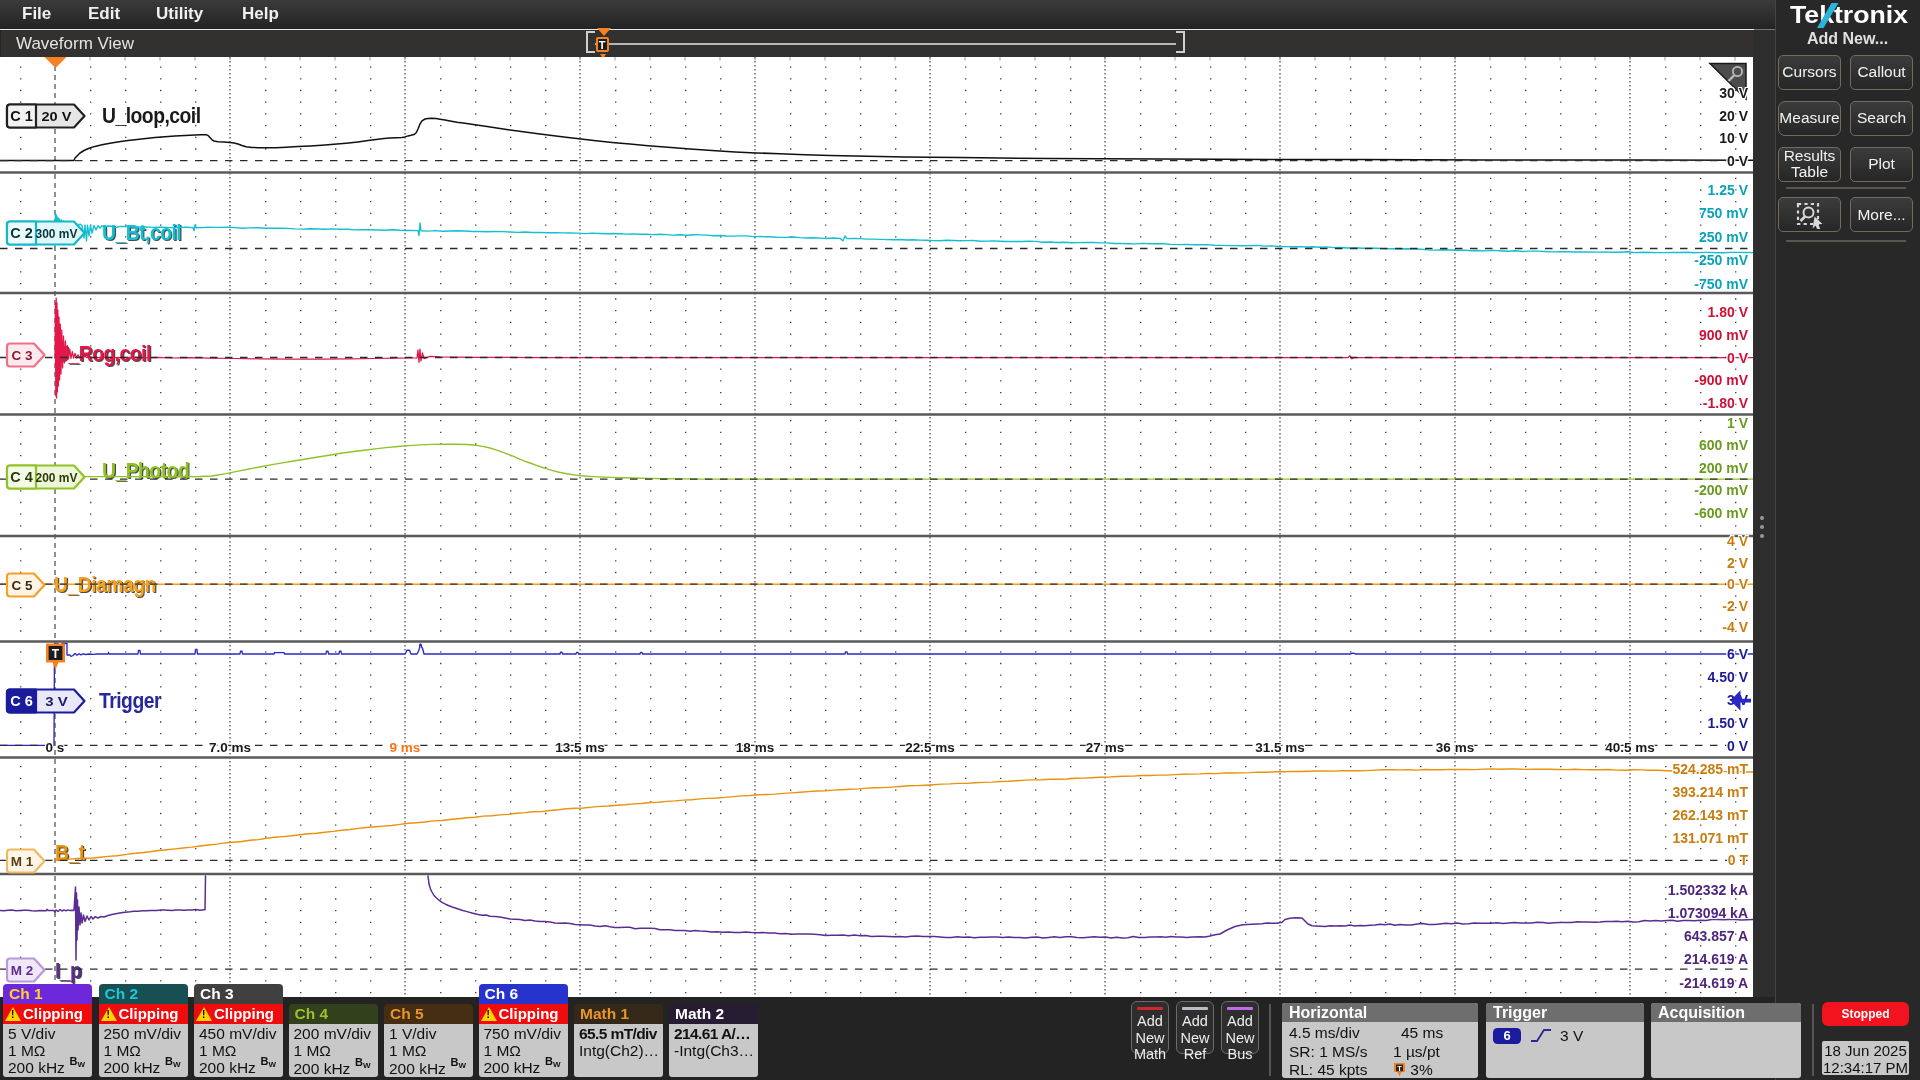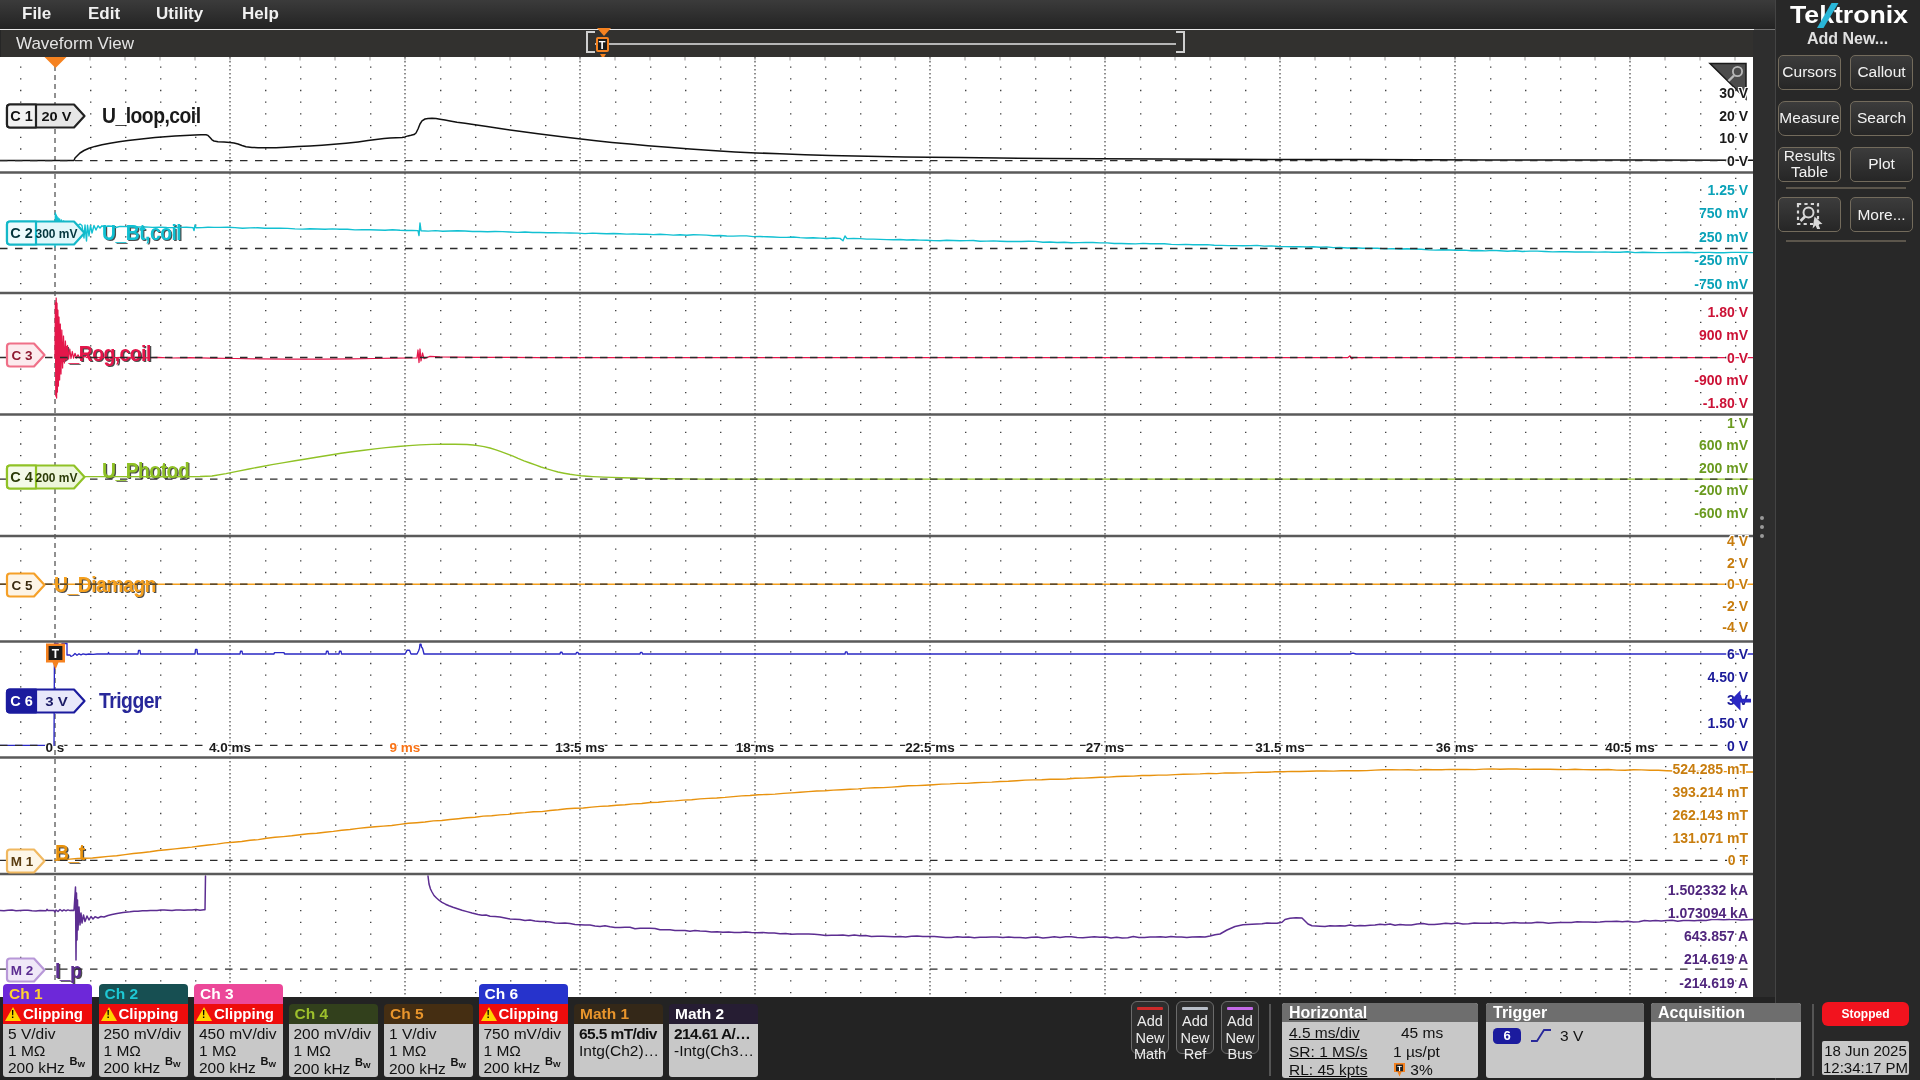--- a/index.html
+++ b/index.html
@@ -184,21 +184,21 @@
 <div class="scale" style="top:791.9px;color:#c87d0e;">393.214 mT</div>
 <div class="scale" style="top:814.7px;color:#c87d0e;">262.143 mT</div>
 <div class="scale" style="top:837.5px;color:#c87d0e;">131.071 mT</div>
 <div class="scale" style="top:860.3px;color:#c87d0e;">0 T</div>
 <div class="scale" style="top:889.9px;color:#50267d;">1.502332 kA</div>
 <div class="scale" style="top:912.7px;color:#50267d;">1.073094 kA</div>
 <div class="scale" style="top:936px;color:#50267d;text-align:center;">643.857 A</div>
 <div class="scale" style="top:959.1px;color:#50267d;">214.619 A</div>
 <div class="scale" style="top:982.8px;color:#50267d;">-214.619 A</div>
 <div class="lbl" style="left:55px;top:747px;transform:translate(-50%,-50%);font-size:13.5px;color:#1a1a1a;text-shadow:-1px -1px 0 #fff,1px -1px 0 #fff,-1px 1px 0 #fff,1px 1px 0 #fff;">0 s</div>
-<div class="lbl" style="left:230px;top:747px;transform:translate(-50%,-50%);font-size:13.5px;color:#1a1a1a;text-shadow:-1px -1px 0 #fff,1px -1px 0 #fff,-1px 1px 0 #fff,1px 1px 0 #fff;">4.0 ms</div>
+<div class="lbl" style="left:230px;top:747px;transform:translate(-50%,-50%);font-size:13.5px;color:#1a1a1a;text-shadow:-1px -1px 0 #fff,1px -1px 0 #fff,-1px 1px 0 #fff,1px 1px 0 #fff;">7.0 ms</div>
 <div class="lbl" style="left:405px;top:747px;transform:translate(-50%,-50%);font-size:13.5px;color:#f97316;text-shadow:-1px -1px 0 #fff,1px -1px 0 #fff,-1px 1px 0 #fff,1px 1px 0 #fff;">9 ms</div>
 <div class="lbl" style="left:580px;top:747px;transform:translate(-50%,-50%);font-size:13.5px;color:#1a1a1a;text-shadow:-1px -1px 0 #fff,1px -1px 0 #fff,-1px 1px 0 #fff,1px 1px 0 #fff;">13.5 ms</div>
 <div class="lbl" style="left:755px;top:747px;transform:translate(-50%,-50%);font-size:13.5px;color:#1a1a1a;text-shadow:-1px -1px 0 #fff,1px -1px 0 #fff,-1px 1px 0 #fff,1px 1px 0 #fff;">18 ms</div>
 <div class="lbl" style="left:930px;top:747px;transform:translate(-50%,-50%);font-size:13.5px;color:#1a1a1a;text-shadow:-1px -1px 0 #fff,1px -1px 0 #fff,-1px 1px 0 #fff,1px 1px 0 #fff;">22.5 ms</div>
 <div class="lbl" style="left:1105px;top:747px;transform:translate(-50%,-50%);font-size:13.5px;color:#1a1a1a;text-shadow:-1px -1px 0 #fff,1px -1px 0 #fff,-1px 1px 0 #fff,1px 1px 0 #fff;">27 ms</div>
 <div class="lbl" style="left:1280px;top:747px;transform:translate(-50%,-50%);font-size:13.5px;color:#1a1a1a;text-shadow:-1px -1px 0 #fff,1px -1px 0 #fff,-1px 1px 0 #fff,1px 1px 0 #fff;">31.5 ms</div>
 <div class="lbl" style="left:1455px;top:747px;transform:translate(-50%,-50%);font-size:13.5px;color:#1a1a1a;text-shadow:-1px -1px 0 #fff,1px -1px 0 #fff,-1px 1px 0 #fff,1px 1px 0 #fff;">36 ms</div>
 <div class="lbl" style="left:1630px;top:747px;transform:translate(-50%,-50%);font-size:13.5px;color:#1a1a1a;text-shadow:-1px -1px 0 #fff,1px -1px 0 #fff,-1px 1px 0 #fff,1px 1px 0 #fff;">40.5 ms</div>
 <div class="abs" style="left:1753px;top:30px;width:22px;height:967px;background:#2e2e2e;"></div>
 <div class="abs" style="left:1759.5px;top:516px;width:4px;height:4px;border-radius:50%;background:#999;"></div>
@@ -238,21 +238,21 @@
 <div class="chead" style="background:#174f52;color:#1ec8d4;">Ch 2</div>
 <div class="clip"><span class="warn"></span>Clipping</div>
 <div class="cbody">
       <div>250 mV/div</div>
       <div>1 MΩ</div>
       <div>200 kHz</div>
       <div style="position:absolute;right:7px;bottom:3px;font-size:11px;font-weight:bold;">B<span style="font-size:8px;vertical-align:-2px;">W</span></div>
     </div>
 </div>
 <div class="card" style="left:194px;top:983.5px;">
-<div class="chead" style="background:#ec4899;color:#ffffff;">Ch 3</div>
+<div class="chead" style="background:#404040;color:#ffffff;">Ch 3</div>
 <div class="clip"><span class="warn"></span>Clipping</div>
 <div class="cbody">
       <div>450 mV/div</div>
       <div>1 MΩ</div>
       <div>200 kHz</div>
       <div style="position:absolute;right:7px;bottom:3px;font-size:11px;font-weight:bold;">B<span style="font-size:8px;vertical-align:-2px;">W</span></div>
     </div>
 </div>
 <div class="card" style="left:288.5px;top:1004px;">
 <div class="chead" style="background:#32401c;color:#9dc02c;">Ch 4</div>
@@ -294,21 +294,21 @@
 <div class="cbody">
       <div><b style="letter-spacing:-0.6px;">214.61 A/…</b></div>
       <div>-Intg(Ch3…</div>
     </div>
 </div>
 <div class="addbtn" style="left:1131px;top:1001px;"><div class="addbar" style="background:#cc2a2a;"></div>Add<br>New<br>Math</div>
 <div class="addbtn" style="left:1176px;top:1001px;"><div class="addbar" style="background:#b8bec8;"></div>Add<br>New<br>Ref</div>
 <div class="addbtn" style="left:1221px;top:1001px;"><div class="addbar" style="background:#c46ae8;"></div>Add<br>New<br>Bus</div>
 <div class="abs" style="left:1269px;top:1004px;width:1.5px;height:72px;background:#555;"></div>
 <div class="abs" style="left:1812px;top:1004px;width:1.5px;height:72px;background:#555;"></div>
-<div class="panel" style="left:1282px;top:1003px;width:196px;height:75px;text-decoration:underline;">
+<div class="panel" style="left:1282px;top:1003px;width:196px;height:75px;">
     <div class="phead">Horizontal</div>
     <div class="pbody">
       <div><span>4.5 ms/div</span><span style="position:absolute;left:111px;margin-left:8px;">45 ms</span></div>
       <div><span>SR: 1 MS/s</span><span style="position:absolute;left:111px;">1 µs/pt</span></div>
       <div><span>RL: 45 kpts</span><span style="position:absolute;left:111px;"><svg width="13" height="16" style="vertical-align:-3px;" xmlns="http://www.w3.org/2000/svg">
             <path d="M1,1 h11 v9 l-3.5,0 -2,4.5 -2,-4.5 -3.5,0 Z" fill="#f58220"></path>
             <rect x="3" y="2.6" width="7" height="6.6" fill="#222"></rect>
             <text x="6.5" y="8.6" font-size="7.5" font-weight="bold" fill="#fff" text-anchor="middle" font-family="Liberation Sans, sans-serif">T</text>
           </svg> 3%</span></div>
     </div>

